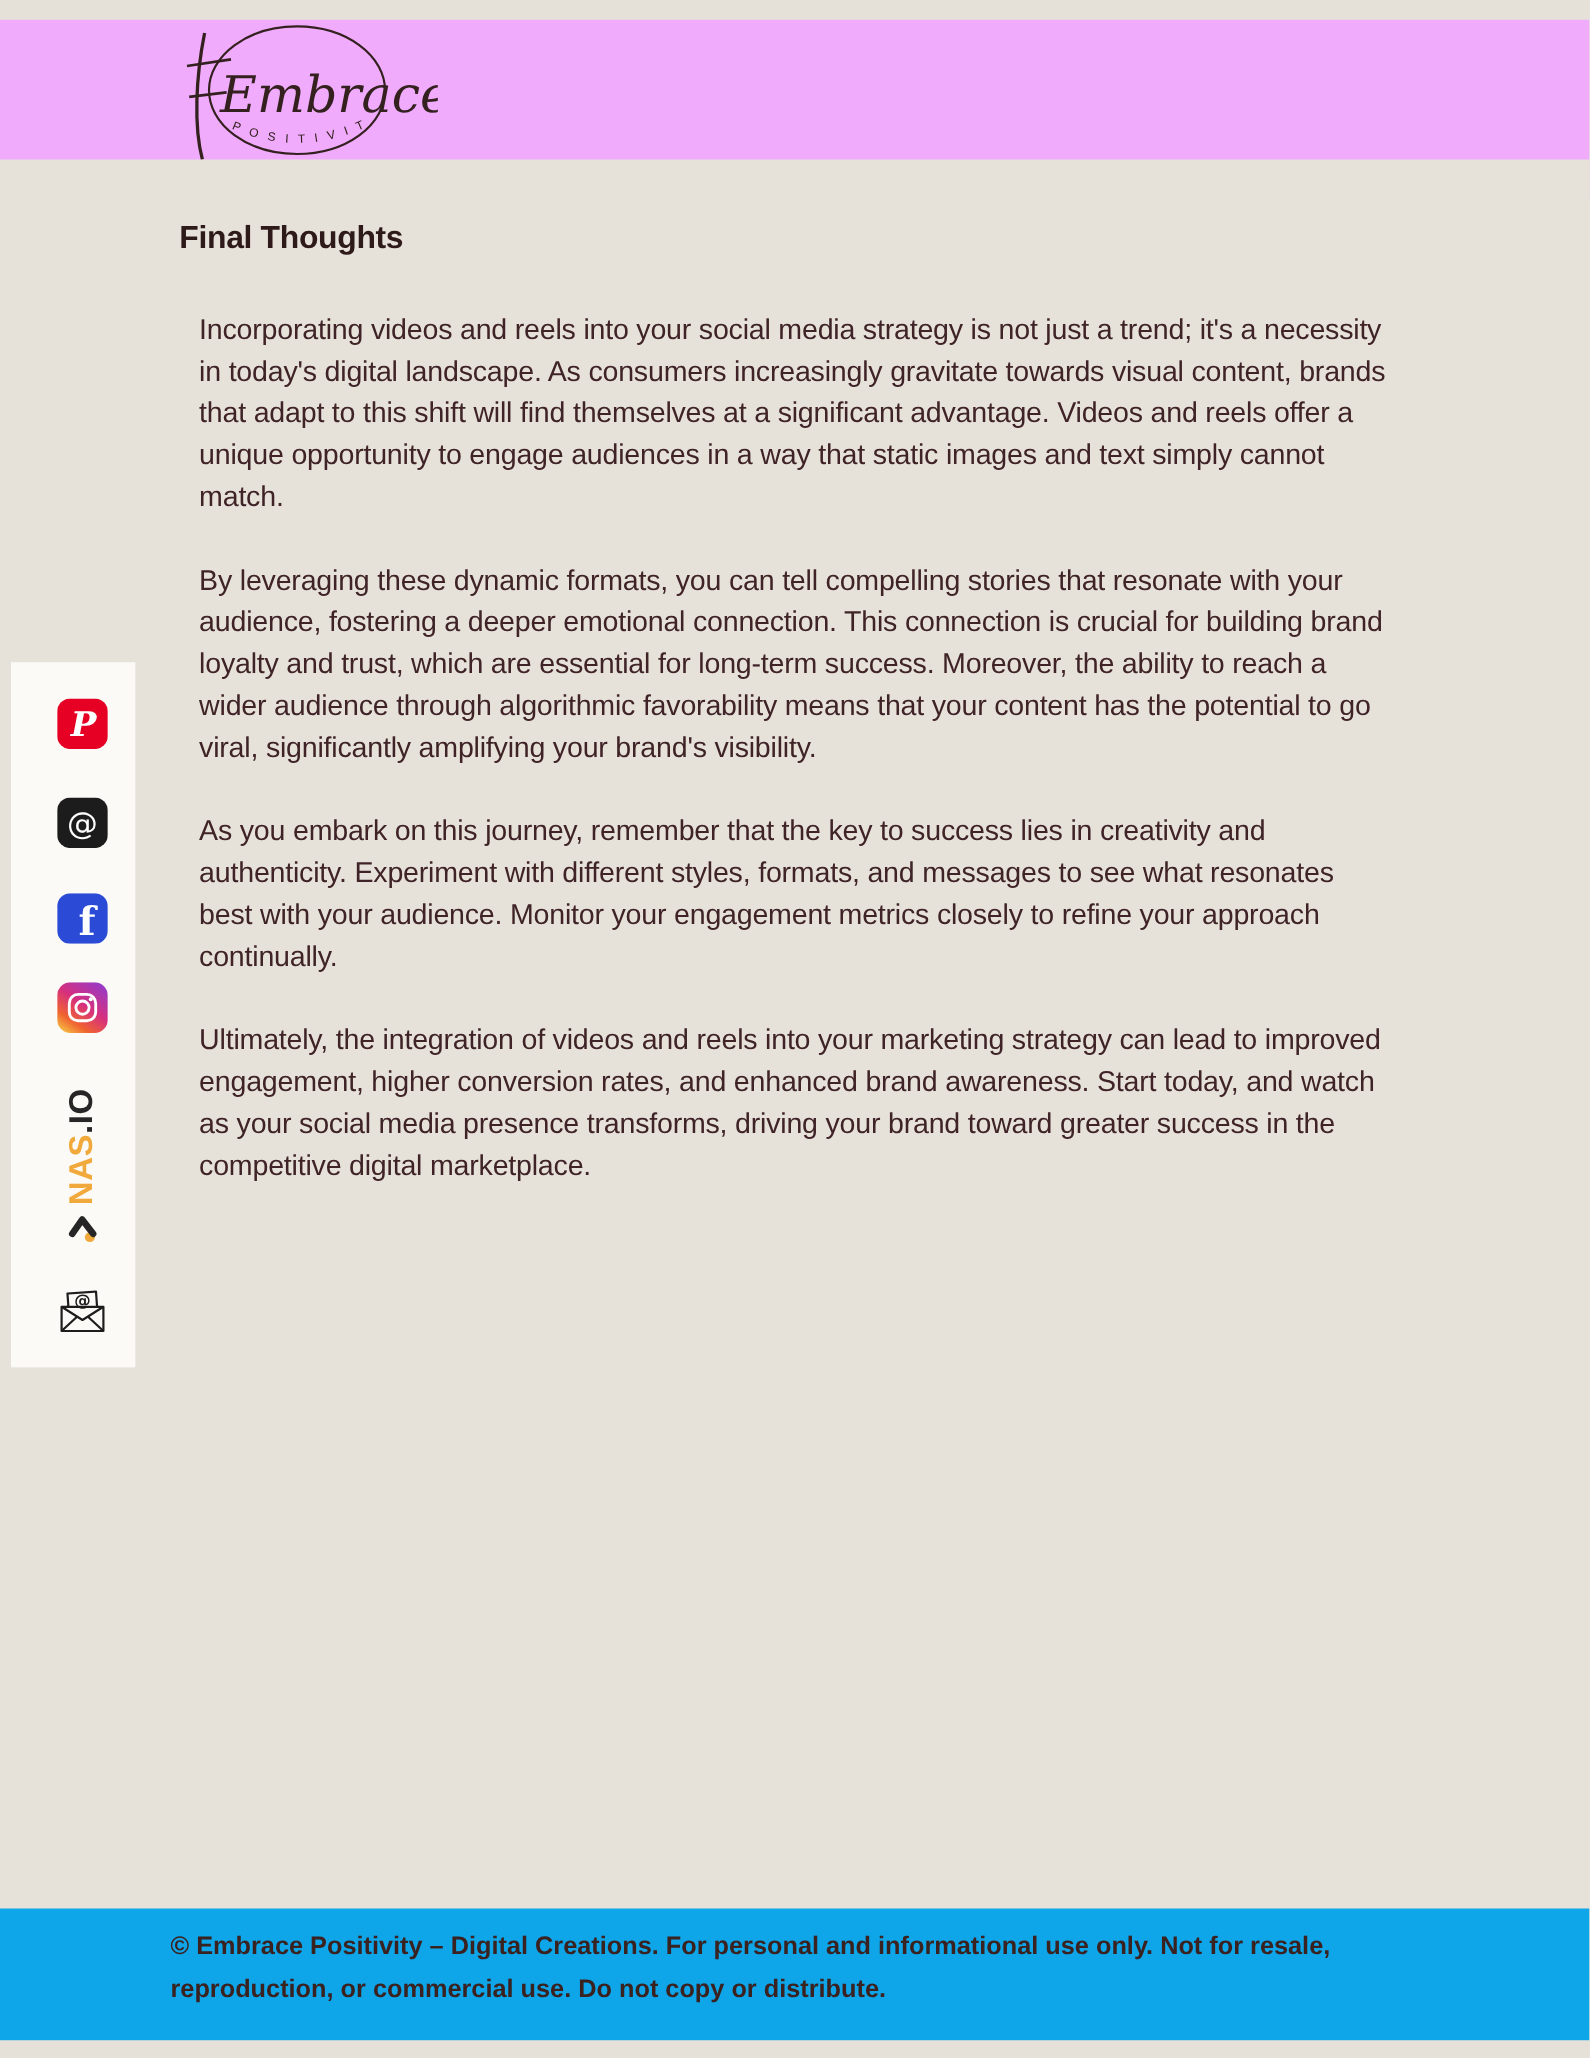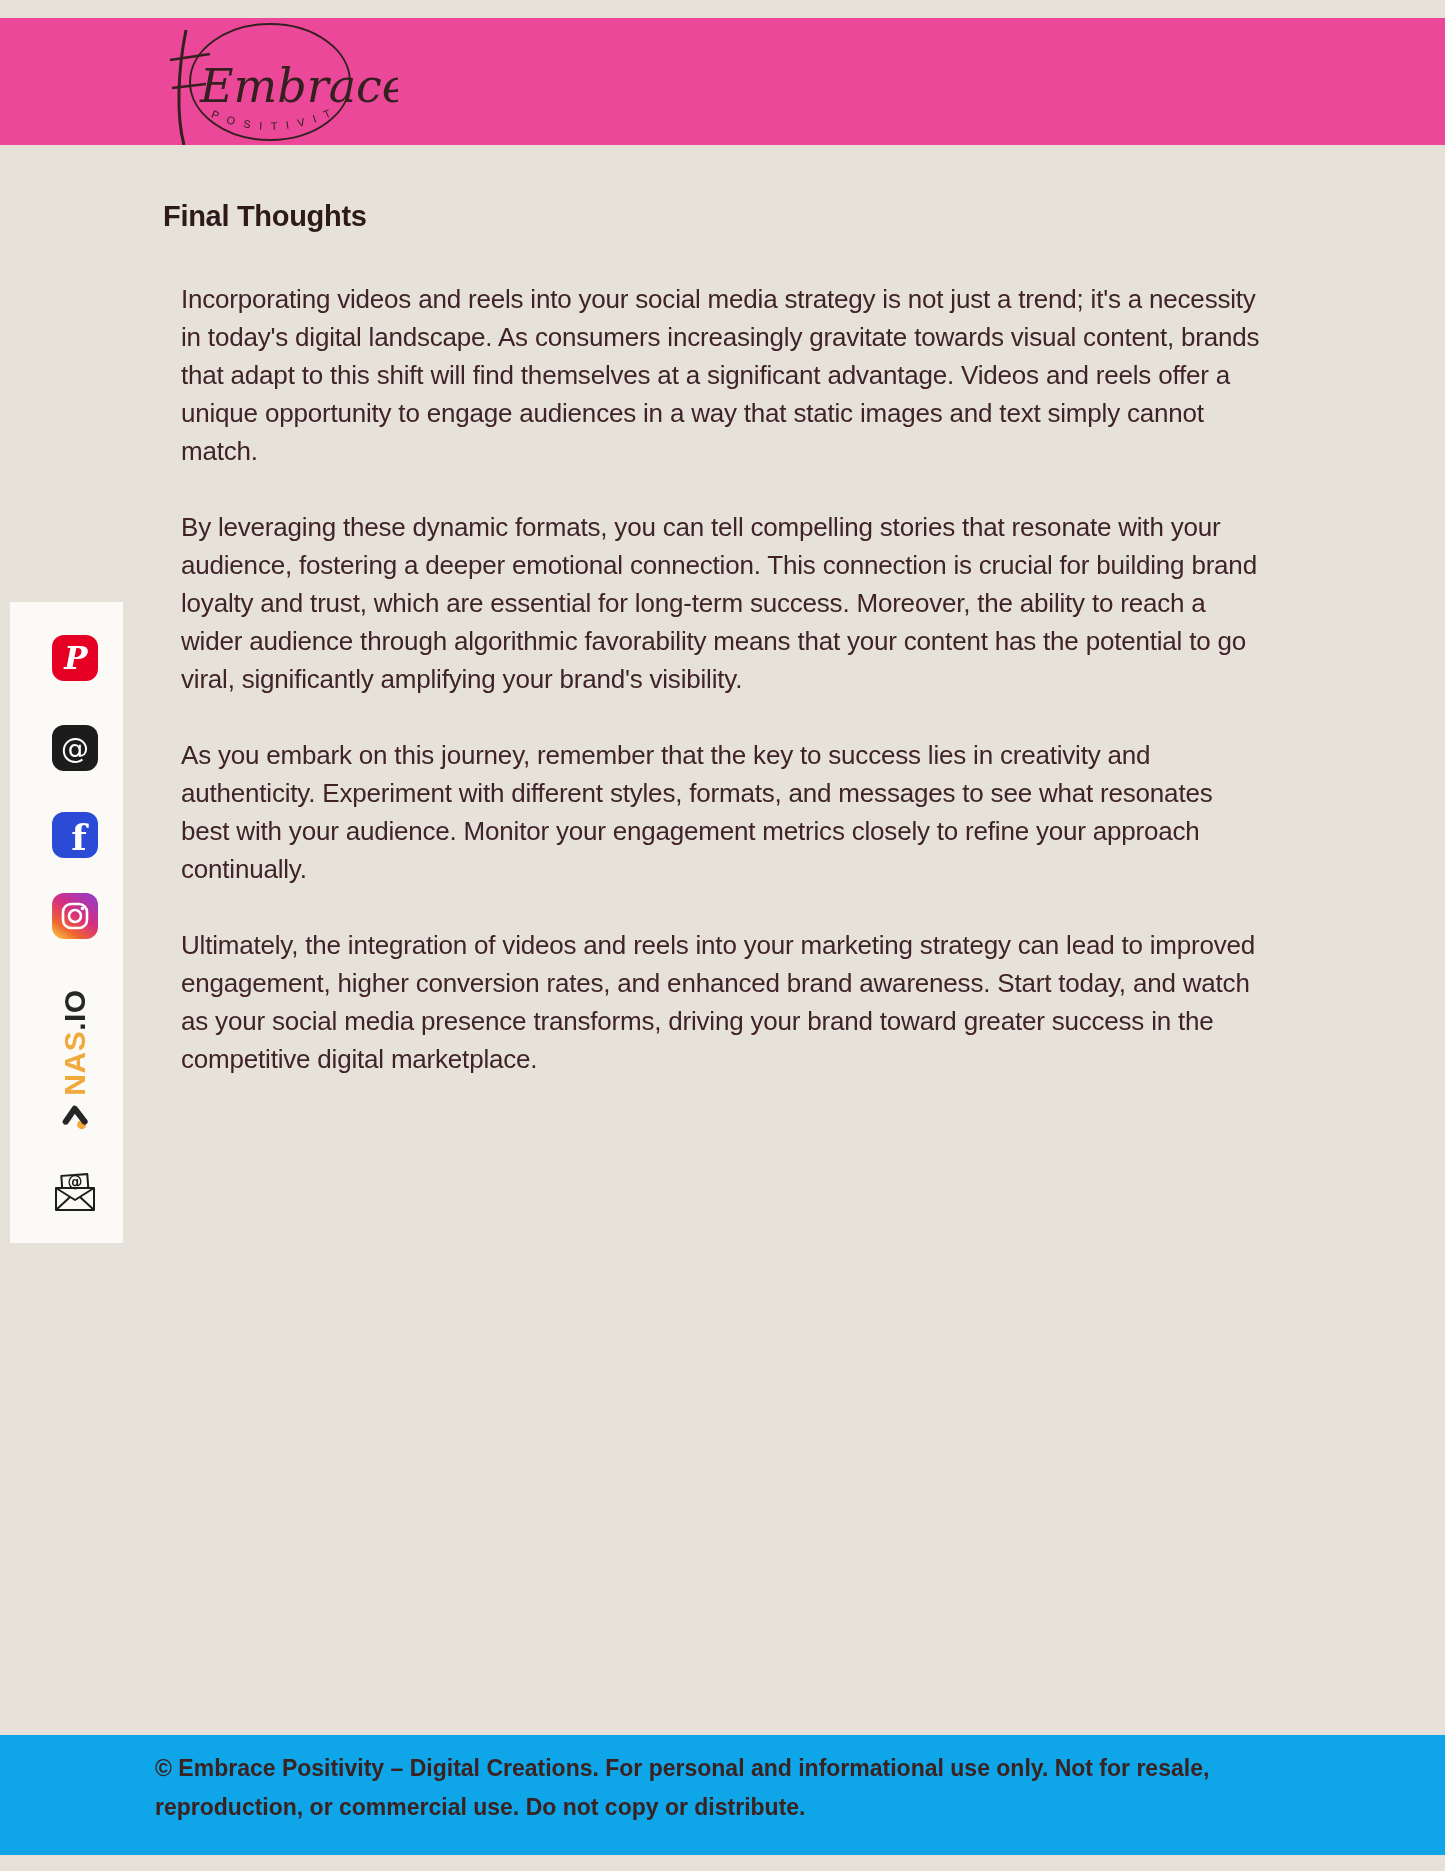--- a/index.html
+++ b/index.html
@@ -11,21 +11,21 @@
     width: 1445px;
     height: 1871px;
     overflow: hidden;
   }
   .top-strip {
     position: absolute; left: 0; top: 0; width: 1445px; height: 18px;
     background: #e5e1d9;
   }
   .header {
     position: absolute; left: 0; top: 18px; width: 1445px; height: 161px;
-    background: #ec4899;
+    background: #f0abfc;
   }
   .logo {
     position: absolute; left: 148px; top: 2px; width: 250px; height: 135px;
   }
   .quote {
     position: absolute; left: 398px; top: 56px; width: 950px;
     font-size: 25px; letter-spacing: 4px; word-spacing: 7px;
     color: #3b2123;
   }
   .main-area {

